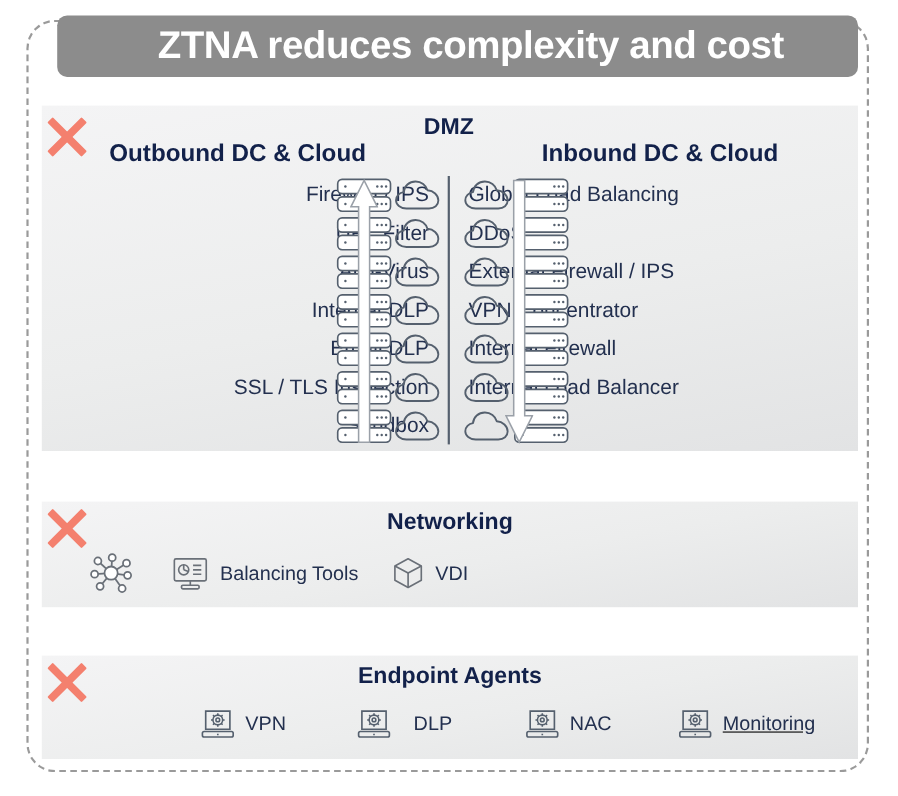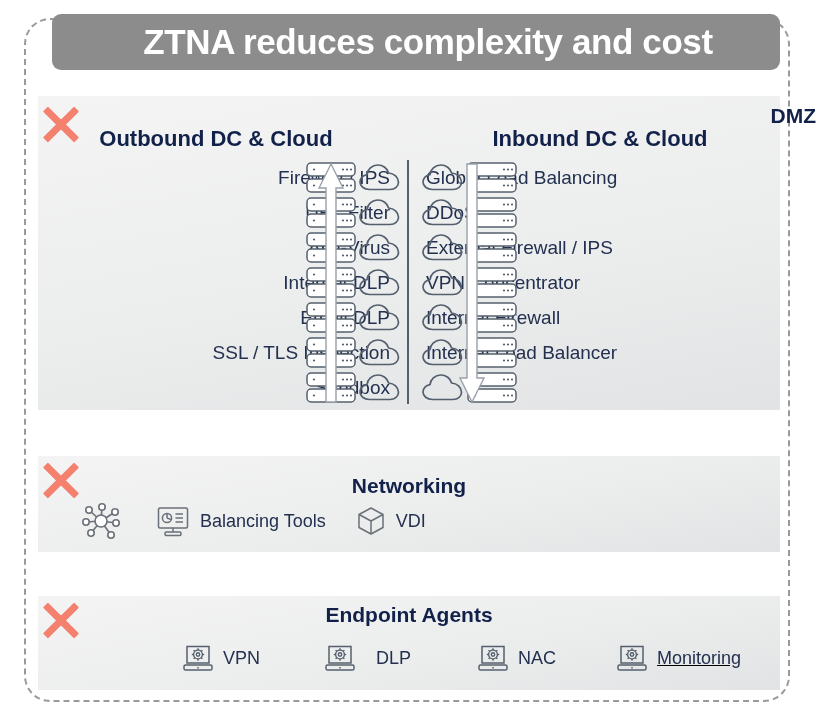--- a/index.html
+++ b/index.html
@@ -49,24 +49,24 @@
   .xmark span.a{transform:rotate(45deg);}
   .xmark span.b{transform:rotate(-45deg);}
   #x-dmz{left:40px;top:103px;}
   #x-net{left:40px;top:459px;}
   #x-end{left:40px;top:599px;}
 
   
   .hdr{
     position:absolute;color:#12214a;font-weight:bold;white-space:nowrap;
   }
-  #dmz-label{left:0;top:104px;width:816px;text-align:right;font-size:21px;}
+  #dmz-label{left:0;top:104px;width:816px;text-align:center;font-size:21px;}
   #hdr-out{left:56px;top:126px;width:320px;text-align:center;font-size:22px;}
   #hdr-in{left:440px;top:126px;width:320px;text-align:center;font-size:22px;}
-  #hdr-net{left:38px;top:474px;width:742px;text-align:center;font-size:21px;}
+  #hdr-net{left:38px;top:463px;width:742px;text-align:center;font-size:21px;}
   #hdr-end{left:38px;top:603px;width:742px;text-align:center;font-size:21px;}
 
   
   .rows{position:absolute;top:160px;}
   #rows-out{left:40px;width:360px;}
   #rows-in{left:416px;width:360px;}
   .row{height:35px;display:flex;align-items:center;}
   .row .lbl{font-size:19px;color:#23304f;white-space:nowrap;}
   #rows-out .row{justify-content:flex-end;}
   #rows-out .row .lbl{padding-right:10px;}

